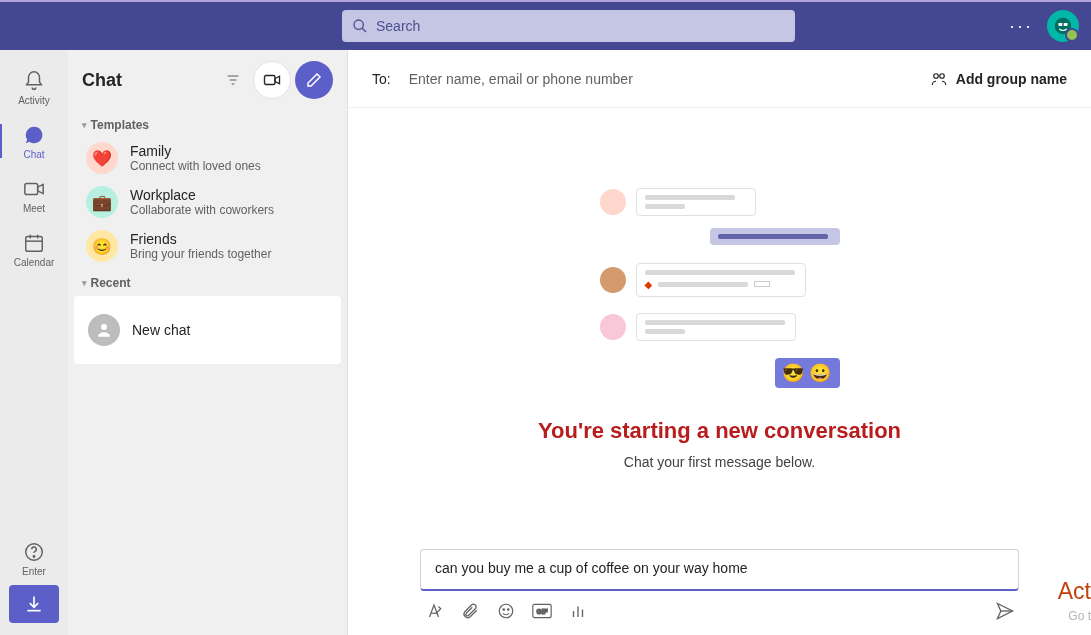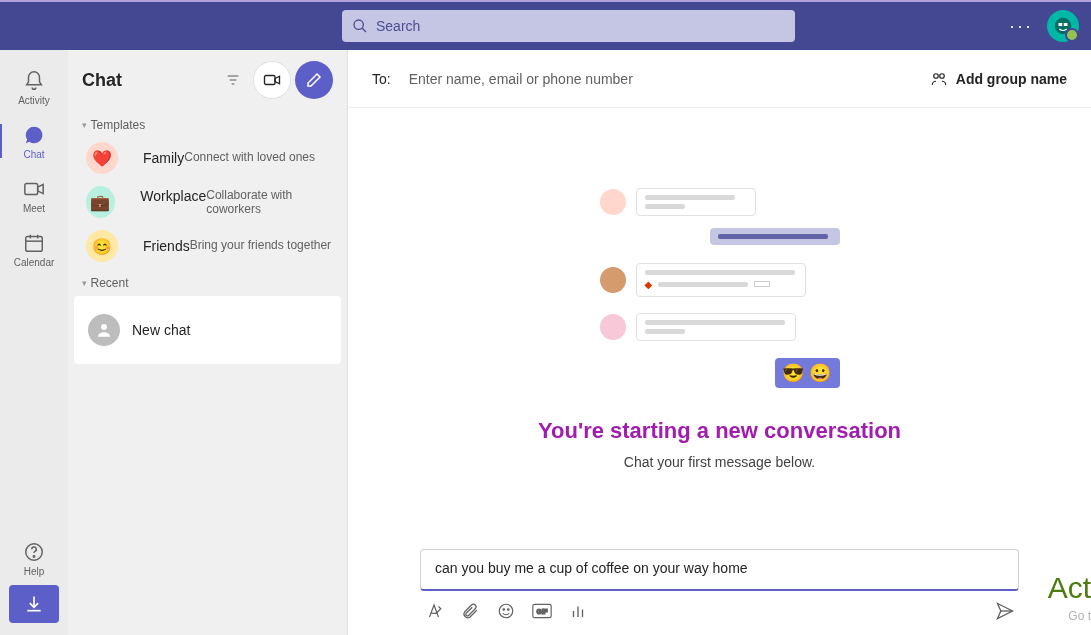--- a/index.html
+++ b/index.html
@@ -25,25 +25,25 @@
   .rail-spacer { flex: 1; }
   .rail-download { width: 50px; height: 38px; background: #5b5fc7; border-radius: 4px; display: flex; align-items: center; justify-content: center; margin-bottom: 12px; cursor: pointer; }
 
   
   .panel { position: absolute; top: 50px; left: 68px; width: 280px; height: 585px; background: #f0f0f0; border-right: 1px solid #e1e1e1; display: flex; flex-direction: column; }
   .panel-header { height: 60px; display: flex; align-items: center; padding: 0 14px; }
   .panel-title { font-size: 18px; font-weight: 700; color: #242424; flex: 1; }
   .hdr-btn { width: 32px; height: 32px; display: flex; align-items: center; justify-content: center; cursor: pointer; border-radius: 4px; margin-left: 4px; }
   .hdr-btn.circle { width:38px; height:38px; border-radius: 50%; background: #fff; border: 1px solid #e1e1e1; }
   .hdr-btn.compose { width:38px; height:38px; border-radius: 50%; background: #5b5fc7; color:#fff; }
-  .section-header { padding: 8px 14px 4px; font-size: 12px; color: #616161; display: flex; align-items: center; gap: 4px; cursor: pointer; }
+  .section-header { padding: 8px 14px 4px; font-size: 12px; color: #616161; display: flex; align-items: center; gap: 4px; cursor: pointer; font-weight: bold; }
   .section-header::before { content: "▾"; font-size: 9px; color: #9a9a9a; }
   .tpl-item, .recent-item { display: flex; align-items: center; padding: 6px 14px 6px 18px; gap: 12px; cursor: pointer; }
   .tpl-avatar { width: 32px; height: 32px; border-radius: 50%; display:flex; align-items:center; justify-content:center; font-size:16px;}
-  .tpl-text { display: flex; flex-direction: row; margin-left: 13px; }
+  .tpl-text { display: flex; flex-direction: column; }
   .tpl-title { font-size: 14px; color: #242424; }
   .tpl-sub { font-size: 12px; color: #616161; }
   .recent-item { background: #fff; border-radius: 4px; margin: 2px 6px; padding: 18px 14px; }
   .recent-avatar { width: 32px; height: 32px; border-radius: 50%; background: #bdbdbd; display: flex; align-items: center; justify-content: center; }
   .panel-footer { margin-top: auto; padding: 10px; }
   .invite-btn { width: 100%; height: 36px; background: #fff; border: 1px solid #d1d1d1; border-radius: 4px; display: flex; align-items: center; justify-content: center; gap: 8px; font-size: 14px; font-weight: 600; color: #242424; cursor: pointer; }
 
   
   .main { position: absolute; top: 50px; left: 348px; right: 0; height: 585px; display: flex; flex-direction: column; background:#fff; }
   .to-row { height: 58px; display: flex; align-items: center; padding: 0 24px; border-bottom: 1px solid #f0f0f0; }
@@ -54,30 +54,30 @@
 
   .convo-body { flex: 1; display: flex; flex-direction: column; align-items: center; justify-content: center; padding: 20px; }
   .illus { width: 240px; height: 200px; position: relative; margin-bottom: 30px; }
   .illus-row { position: absolute; display: flex; align-items: center; gap: 10px; }
   .illus-av { width: 26px; height: 26px; border-radius: 50%; }
   .illus-bub { background: #fff; border: 1px solid #e1e1e1; border-radius: 4px; padding: 6px 8px; }
   .illus-line { height: 5px; background: #d9d9d9; border-radius: 2px; }
   .illus-purple { background: #c5c6e3; border: none; }
   .illus-purple .illus-line { background: #6264a7; }
   .illus-emoji { position: absolute; bottom: 0; right: 0; background: #7479dc; padding: 4px 8px; border-radius: 4px; display:flex; gap:4px; font-size:18px; }
-  .convo-heading { font-size: 22px; font-weight: 700; color: #a21caf; margin-bottom: 10px; }
+  .convo-heading { font-size: 22px; font-weight: 700; color: #b91c1c; margin-bottom: 10px; }
   .convo-sub { font-size: 14px; color: #424242; }
 
   .composer { padding: 0 72px 14px 72px; }
   .compose-box { border: 1px solid #d1d1d1; border-radius: 4px; padding: 10px 14px; font-size: 14px; color: #242424; min-height: 42px; outline: none; border-bottom: 2px solid #5b5fc7; }
   .compose-toolbar { display: flex; align-items: center; gap: 16px; padding: 10px 4px 0; color: #616161; }
   .tb-icon { width: 20px; height: 20px; display: flex; align-items: center; justify-content: center; cursor: pointer; }
   .tb-send { margin-left: auto; cursor: pointer; }
 
-  .watermark { position: absolute; right: 0; bottom: 30px; font-size: 30px; color: #4d7c0f; pointer-events: none; }
+  .watermark { position: absolute; right: 0; bottom: 30px; font-size: 23px; color: #c2410c; pointer-events: none; }
   .watermark-sub { position: absolute; right: 0; bottom: 12px; font-size: 12px; color: #b3b3b3; pointer-events: none; }
 
   svg { display: block; }
 </style>
 </head>
 <body>
 
 <div class="topbar">
   <div class="search-wrap">
     <div class="search">
@@ -141,21 +141,21 @@
   </div>
   <div class="rail-spacer"></div>
   <div class="rail-item">
     <span class="rail-icon">
         <svg width="22" height="22" viewBox="0 0 24 24" fill="none" stroke="#616161" stroke-width="1.6">
           <circle cx="12" cy="12" r="9"></circle>
           <path d="M9.5 9a2.5 2.5 0 1 1 3.5 2.3c-.8.4-1 .9-1 1.7"></path>
           <circle cx="12" cy="17" r="0.8" fill="#616161"></circle>
         </svg>
       </span>
-    <span>Help</span>
+    <span>Enter</span>
   </div>
   <div class="rail-download">
     <svg width="20" height="20" viewBox="0 0 24 24" fill="none" stroke="#fff" stroke-width="2">
         <path d="M12 3v12"></path>
         <path d="M7 11l5 5 5-5"></path>
         <path d="M4 20h16"></path>
       </svg>
   </div>
 </div>
 

